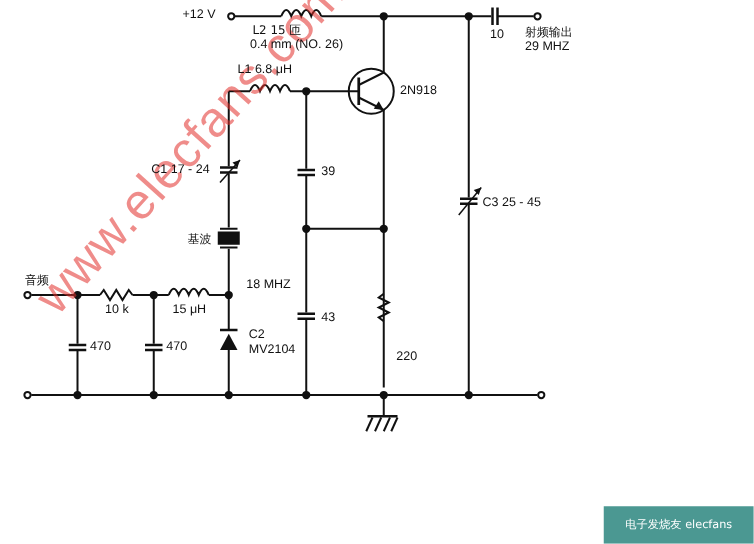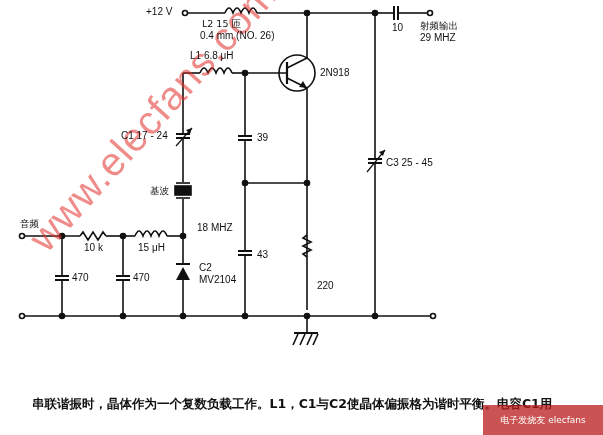--- a/index.html
+++ b/index.html
@@ -4,21 +4,21 @@
 <style>
   html, body { margin:0; padding:0; background:#ffffff; }
   body { width:603px; height:435px; position:relative; overflow:hidden; font-family:"Liberation Sans", sans-serif; }
   #diagram { position:absolute; left:0; top:0; }
   .lbl { position:absolute; font-size:10px; color:#111; white-space:nowrap; font-family:"Liberation Sans", sans-serif; }
   .cjk { font-family:"DejaVu Sans", sans-serif; }
   .watermark { position:absolute; left:20px; top:230px; transform:rotate(-48deg); transform-origin:left top;
                font-size:40px; color:#e2302b; opacity:0.55; font-family:"Liberation Sans", sans-serif; font-weight:normal; letter-spacing:1px; white-space:nowrap; }
   .caption { position:absolute; left:10px; top:394px; width:590px; font-size:12.5px; line-height:20px; font-weight:bold; color:#111; font-family:"DejaVu Sans", sans-serif; }
   .caption .l1 { padding-left:22px; }
-  .corner-mark { position:absolute; right:0; bottom:0; width:120px; height:30px; background:#b91c1c; opacity:0.75; color:#fff; font-size:9px; line-height:30px; text-align:center; font-family:"DejaVu Sans", sans-serif; }
+  .corner-mark { position:absolute; right:0; bottom:0; width:120px; height:30px; background:#0f766e; opacity:0.75; color:#fff; font-size:9px; line-height:30px; text-align:center; font-family:"DejaVu Sans", sans-serif; }
 </style>
 </head>
 <body>
 
 <svg id="diagram" width="603" height="390" viewBox="0 0 603 390" xmlns="http://www.w3.org/2000/svg" stroke="#111" stroke-width="1.6" fill="none">
 
   <circle cx="185" cy="13" r="2.5" fill="#fff"></circle>
   <line x1="188" y1="13" x2="225" y2="13"></line>
   <path d="M225 13 q4 -10 8 0 q4 -10 8 0 q4 -10 8 0 q4 -10 8 0"></path>
   <line x1="257" y1="13" x2="375" y2="13"></line>
@@ -141,16 +141,15 @@
 <div class="lbl" style="left:84px;top:242px;">10 k</div>
 <div class="lbl" style="left:138px;top:242px;">15 μH</div>
 <div class="lbl" style="left:72px;top:272px;">470</div>
 <div class="lbl" style="left:133px;top:272px;">470</div>
 <div class="lbl" style="left:199px;top:262px;">C2</div>
 <div class="lbl" style="left:199px;top:274px;">MV2104</div>
 <div class="lbl" style="left:257px;top:249px;">43</div>
 <div class="lbl" style="left:317px;top:242px;margin-top:38px;">220</div>
 
 <div class="caption">
-  <div class="l1">串联谐振时，晶体作为一个复数负载工作。L1，C1与C2使晶体偏振格为谐时平衡。电容C1用</div>
 </div>
 
 <div class="corner-mark">电子发烧友 elecfans</div>
 
 </body></html>

